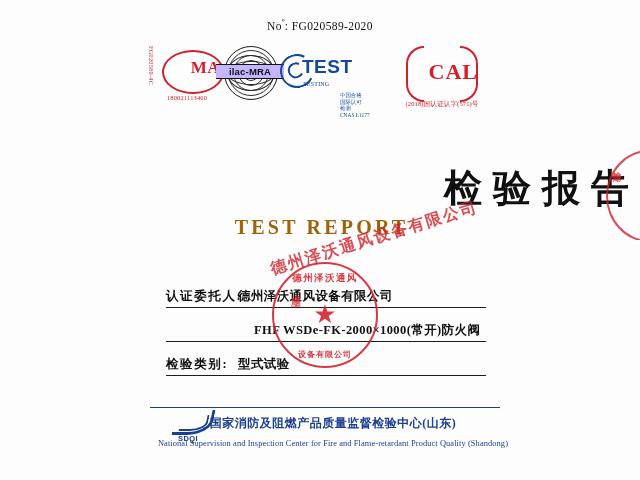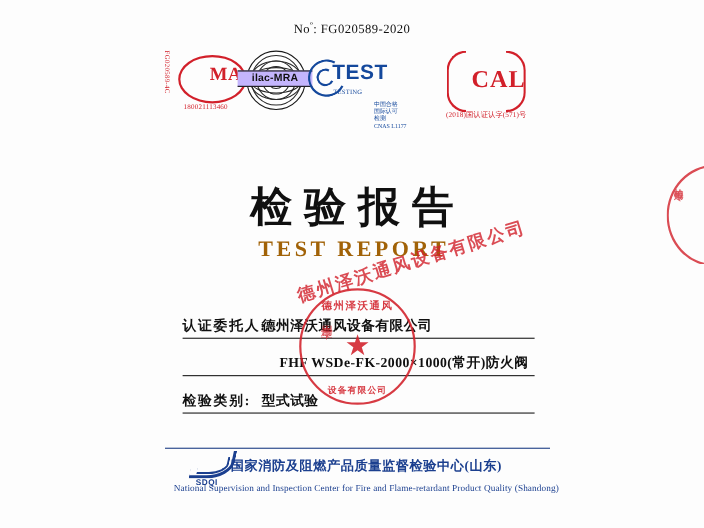--- a/index.html
+++ b/index.html
@@ -257,21 +257,21 @@
     color: #d2202a;
     letter-spacing: 0.1px;
   }
 
   
   .title-cn {
     position: absolute;
     top: 163px;
     left: 0;
     width: 640px;
-    text-align: center;
+    text-align: right;
     font-family: "Liberation Serif", serif;
     font-weight: bold;
     font-size: 38px;
     letter-spacing: 11px;
     text-indent: 11px;
     color: #101010;
   }
   .title-en {
     position: absolute;
     top: 216px;

